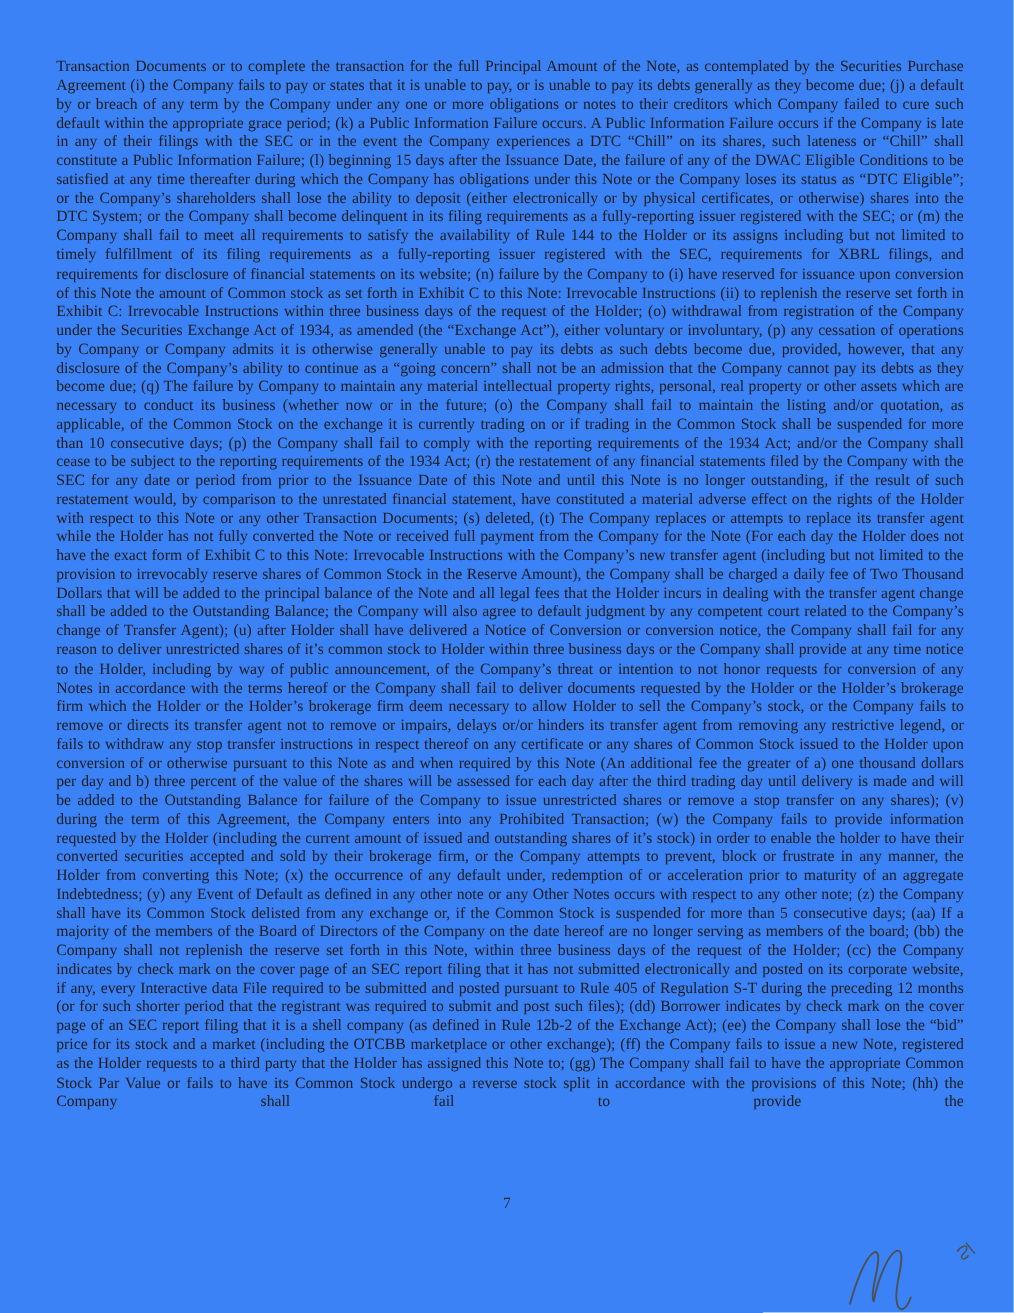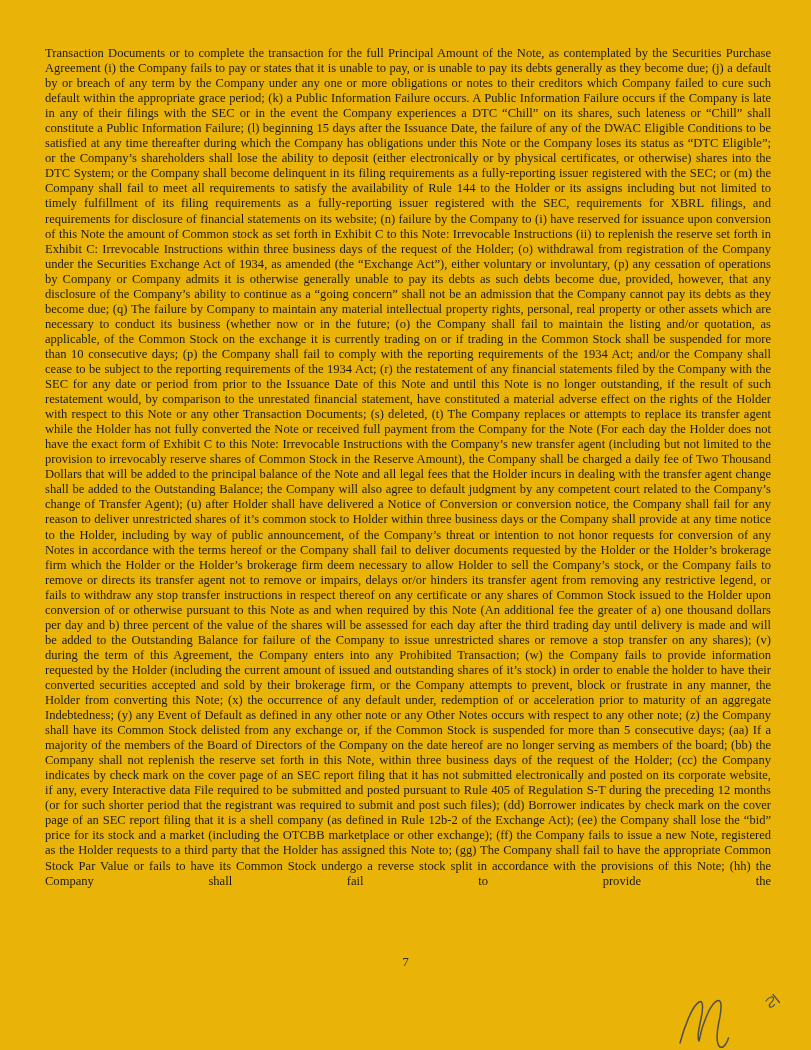--- a/index.html
+++ b/index.html
@@ -4,21 +4,21 @@
 <style>
   html, body {
     margin: 0;
     padding: 0;
     background: #ffffff;
   }
   .page {
     position: relative;
     width: 811px;
     height: 1050px;
-    background: #eab308;
+    background: #3b82f6;
     overflow: hidden;
     font-family: "Liberation Serif", "DejaVu Serif", serif;
     color: #1b1b1b;
   }
   .body-text {
     position: absolute;
     left: 45px;
     top: 46px;
     width: 726px;
     font-size: 12.55px;

